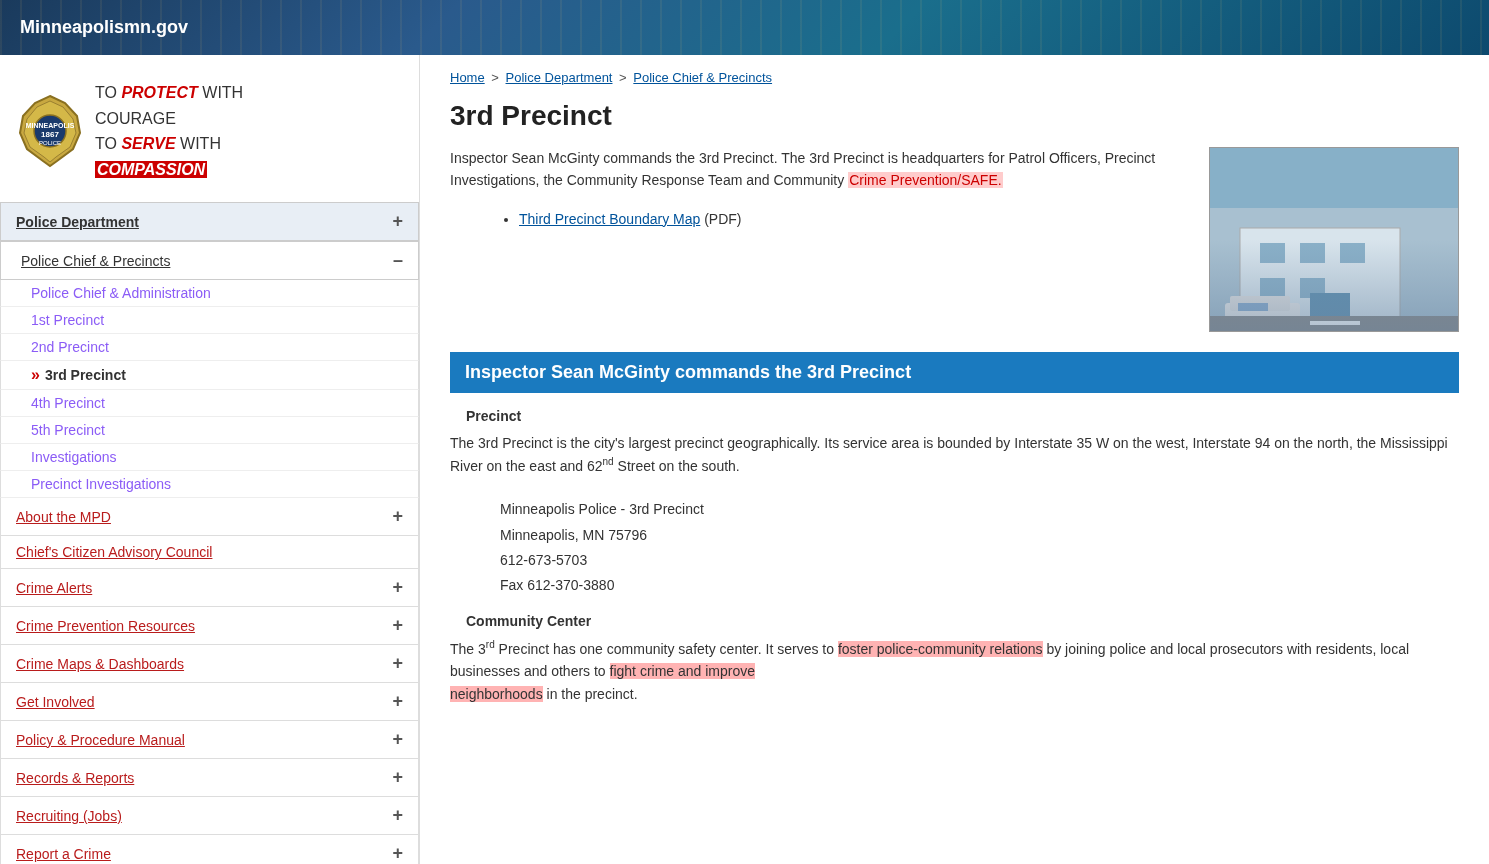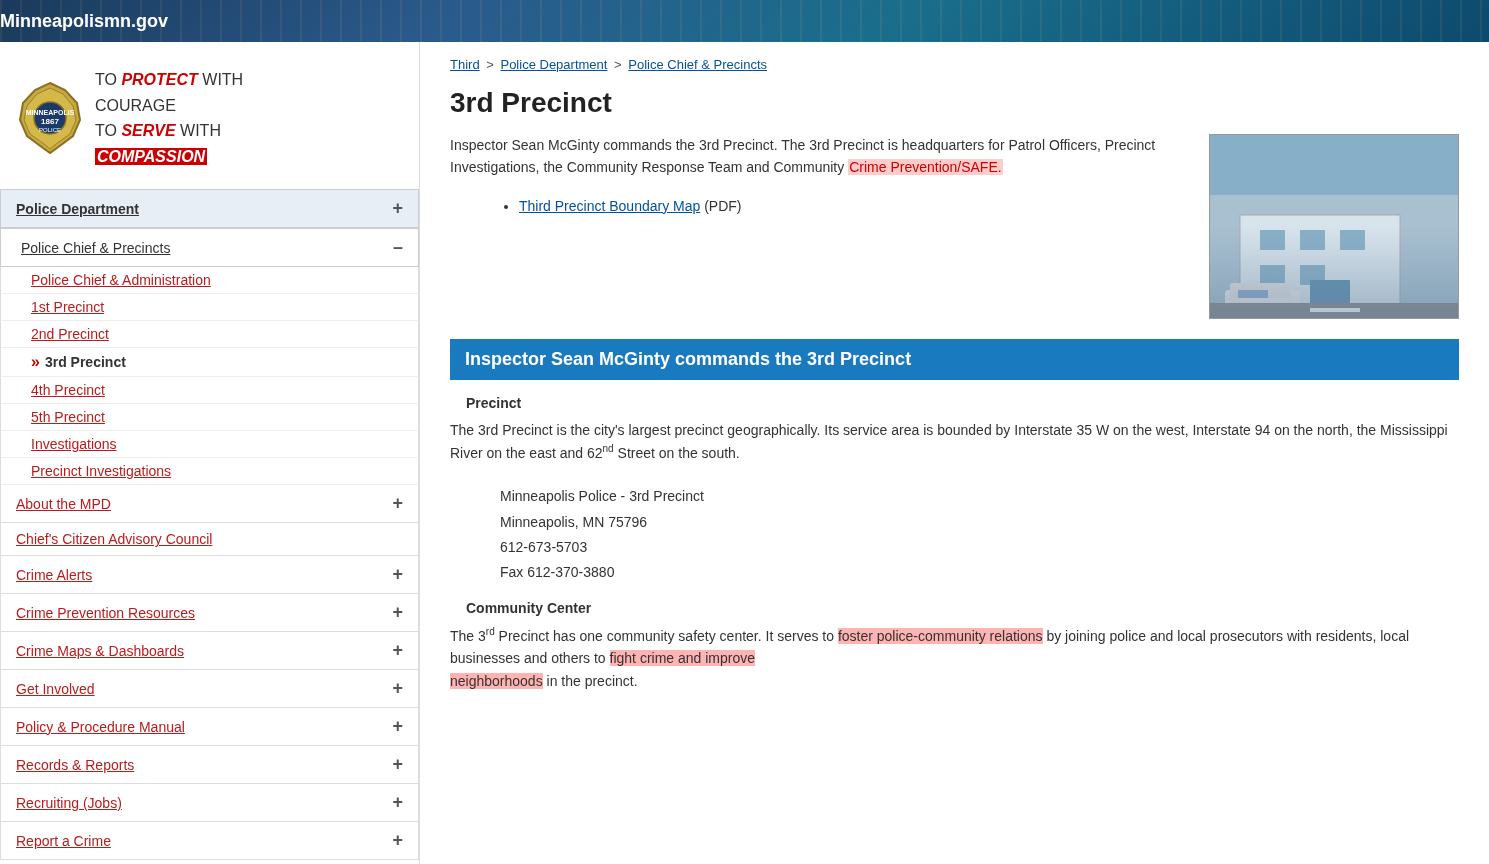--- a/index.html
+++ b/index.html
@@ -1,27 +1,27 @@
 <!DOCTYPE html>
 <html><head>
   <meta charset="utf-8">
   <style>
     * { margin: 0; padding: 0; box-sizing: border-box; }
     body { font-family: Arial, sans-serif; font-size: 14px; color: #333; background: #fff; }
 
     
     .header-banner {
       width: 100%;
-      height: 42px;
+      height: 55px;
       background: linear-gradient(135deg, #1a3a5c 0%, #2a5a8c 30%, #1a6e8c 60%, #0d4a6e 100%);
       position: relative;
       overflow: hidden;
       display: flex;
       align-items: center;
-      padding-left: 0;
+      padding-left: 20px;
     }
     .header-banner::before {
       content: '';
       position: absolute;
       top: 0; left: 0; right: 0; bottom: 0;
       background: repeating-linear-gradient(
         90deg,
         rgba(255,200,100,0.08) 0px, rgba(255,200,100,0.08) 2px,
         transparent 2px, transparent 20px
       );
@@ -103,22 +103,21 @@
     .nav-sub-item {
       display: flex;
       align-items: center;
       padding: 5px 15px 5px 30px;
       border-left: 1px solid #ddd;
       border-right: 1px solid #ddd;
       border-bottom: 1px solid #eee;
       cursor: pointer;
     }
     .nav-sub-item a {
-      color: #b91c1c;
-      text-decoration: underline;
+      color: #8b5cf6;
       font-size: 14px;
     }
     .nav-sub-item.active a {
       font-weight: bold;
       color: #333;
       text-decoration: none;
     }
     .nav-sub-item .arrow {
       color: #cc0000;
       font-weight: bold;
@@ -378,21 +377,21 @@
         <a>Report a Crime</a>
         <span class="toggle">+</span>
       </div>
 
     </div>
   </div>
 
   <div class="content-area">
 
     <div class="breadcrumb">
-      <a>Third</a>
+      <a>Home</a>
       <span> &gt; </span>
       <a>Police Department</a>
       <span> &gt; </span>
       <a>Police Chief &amp; Precincts</a>
     </div>
 
     <h1 class="page-title">3rd Precinct</h1>
 
     <div class="content-top">
       <div class="content-text-block">

